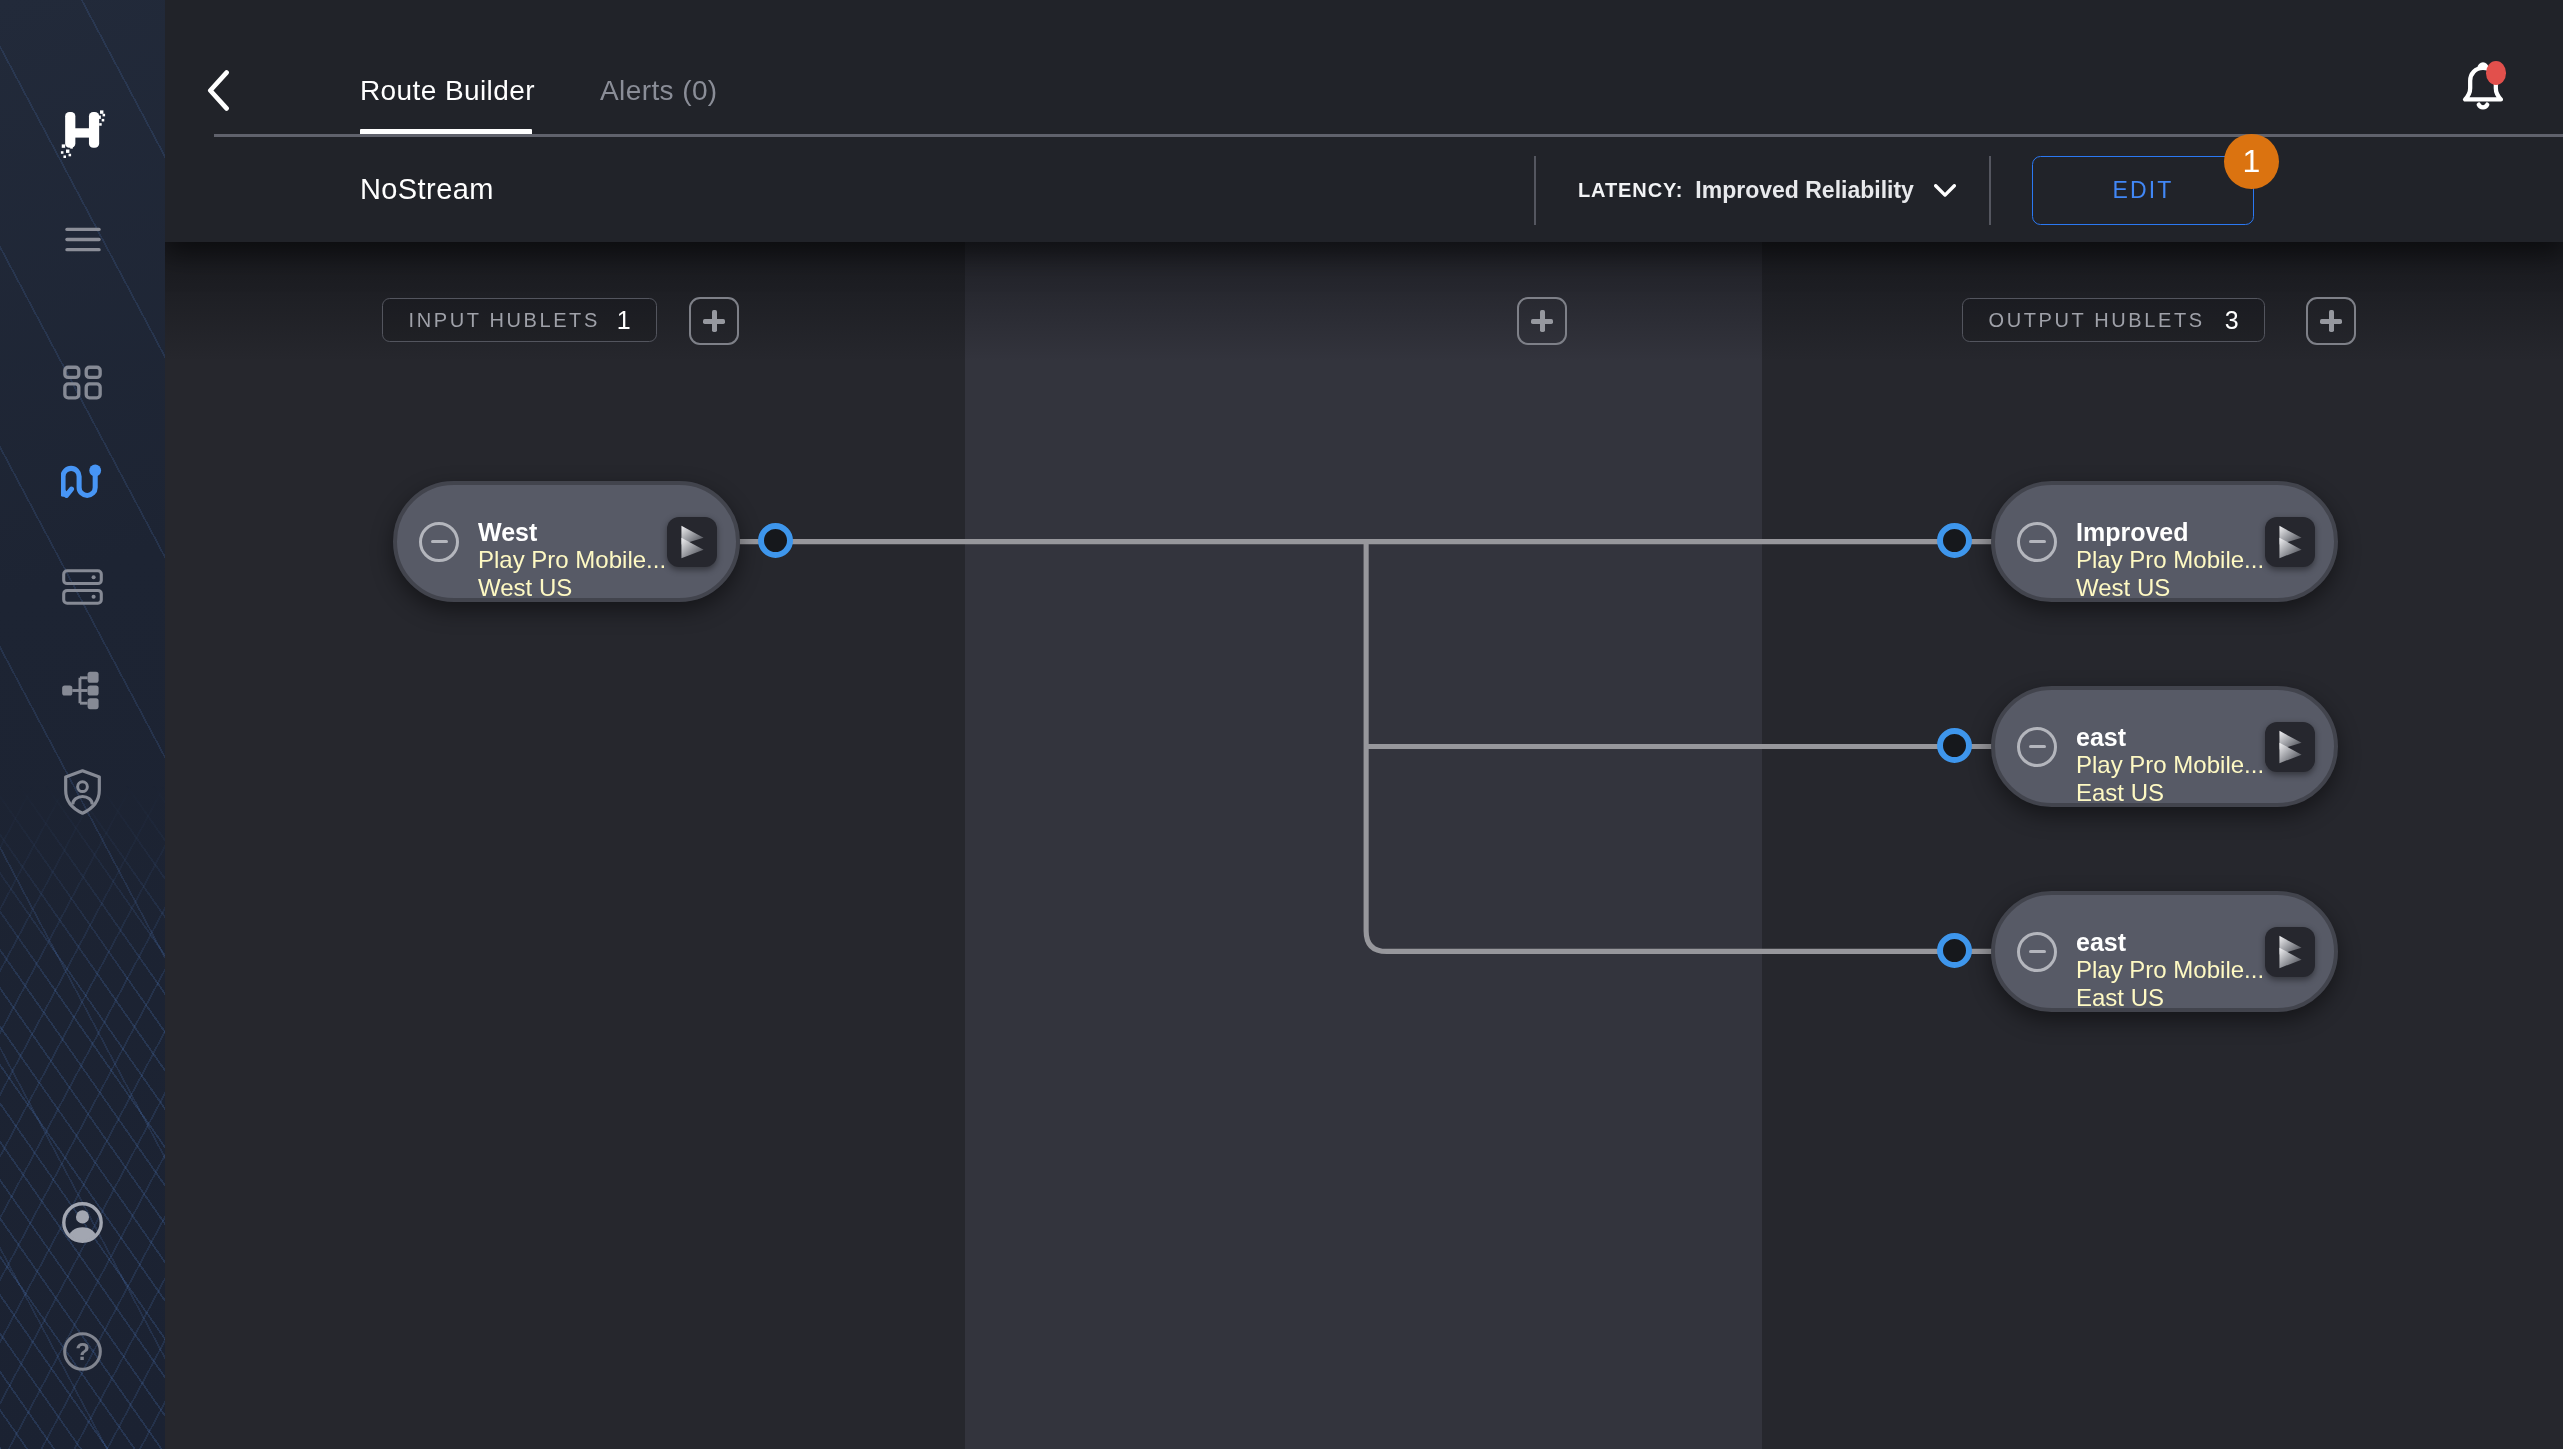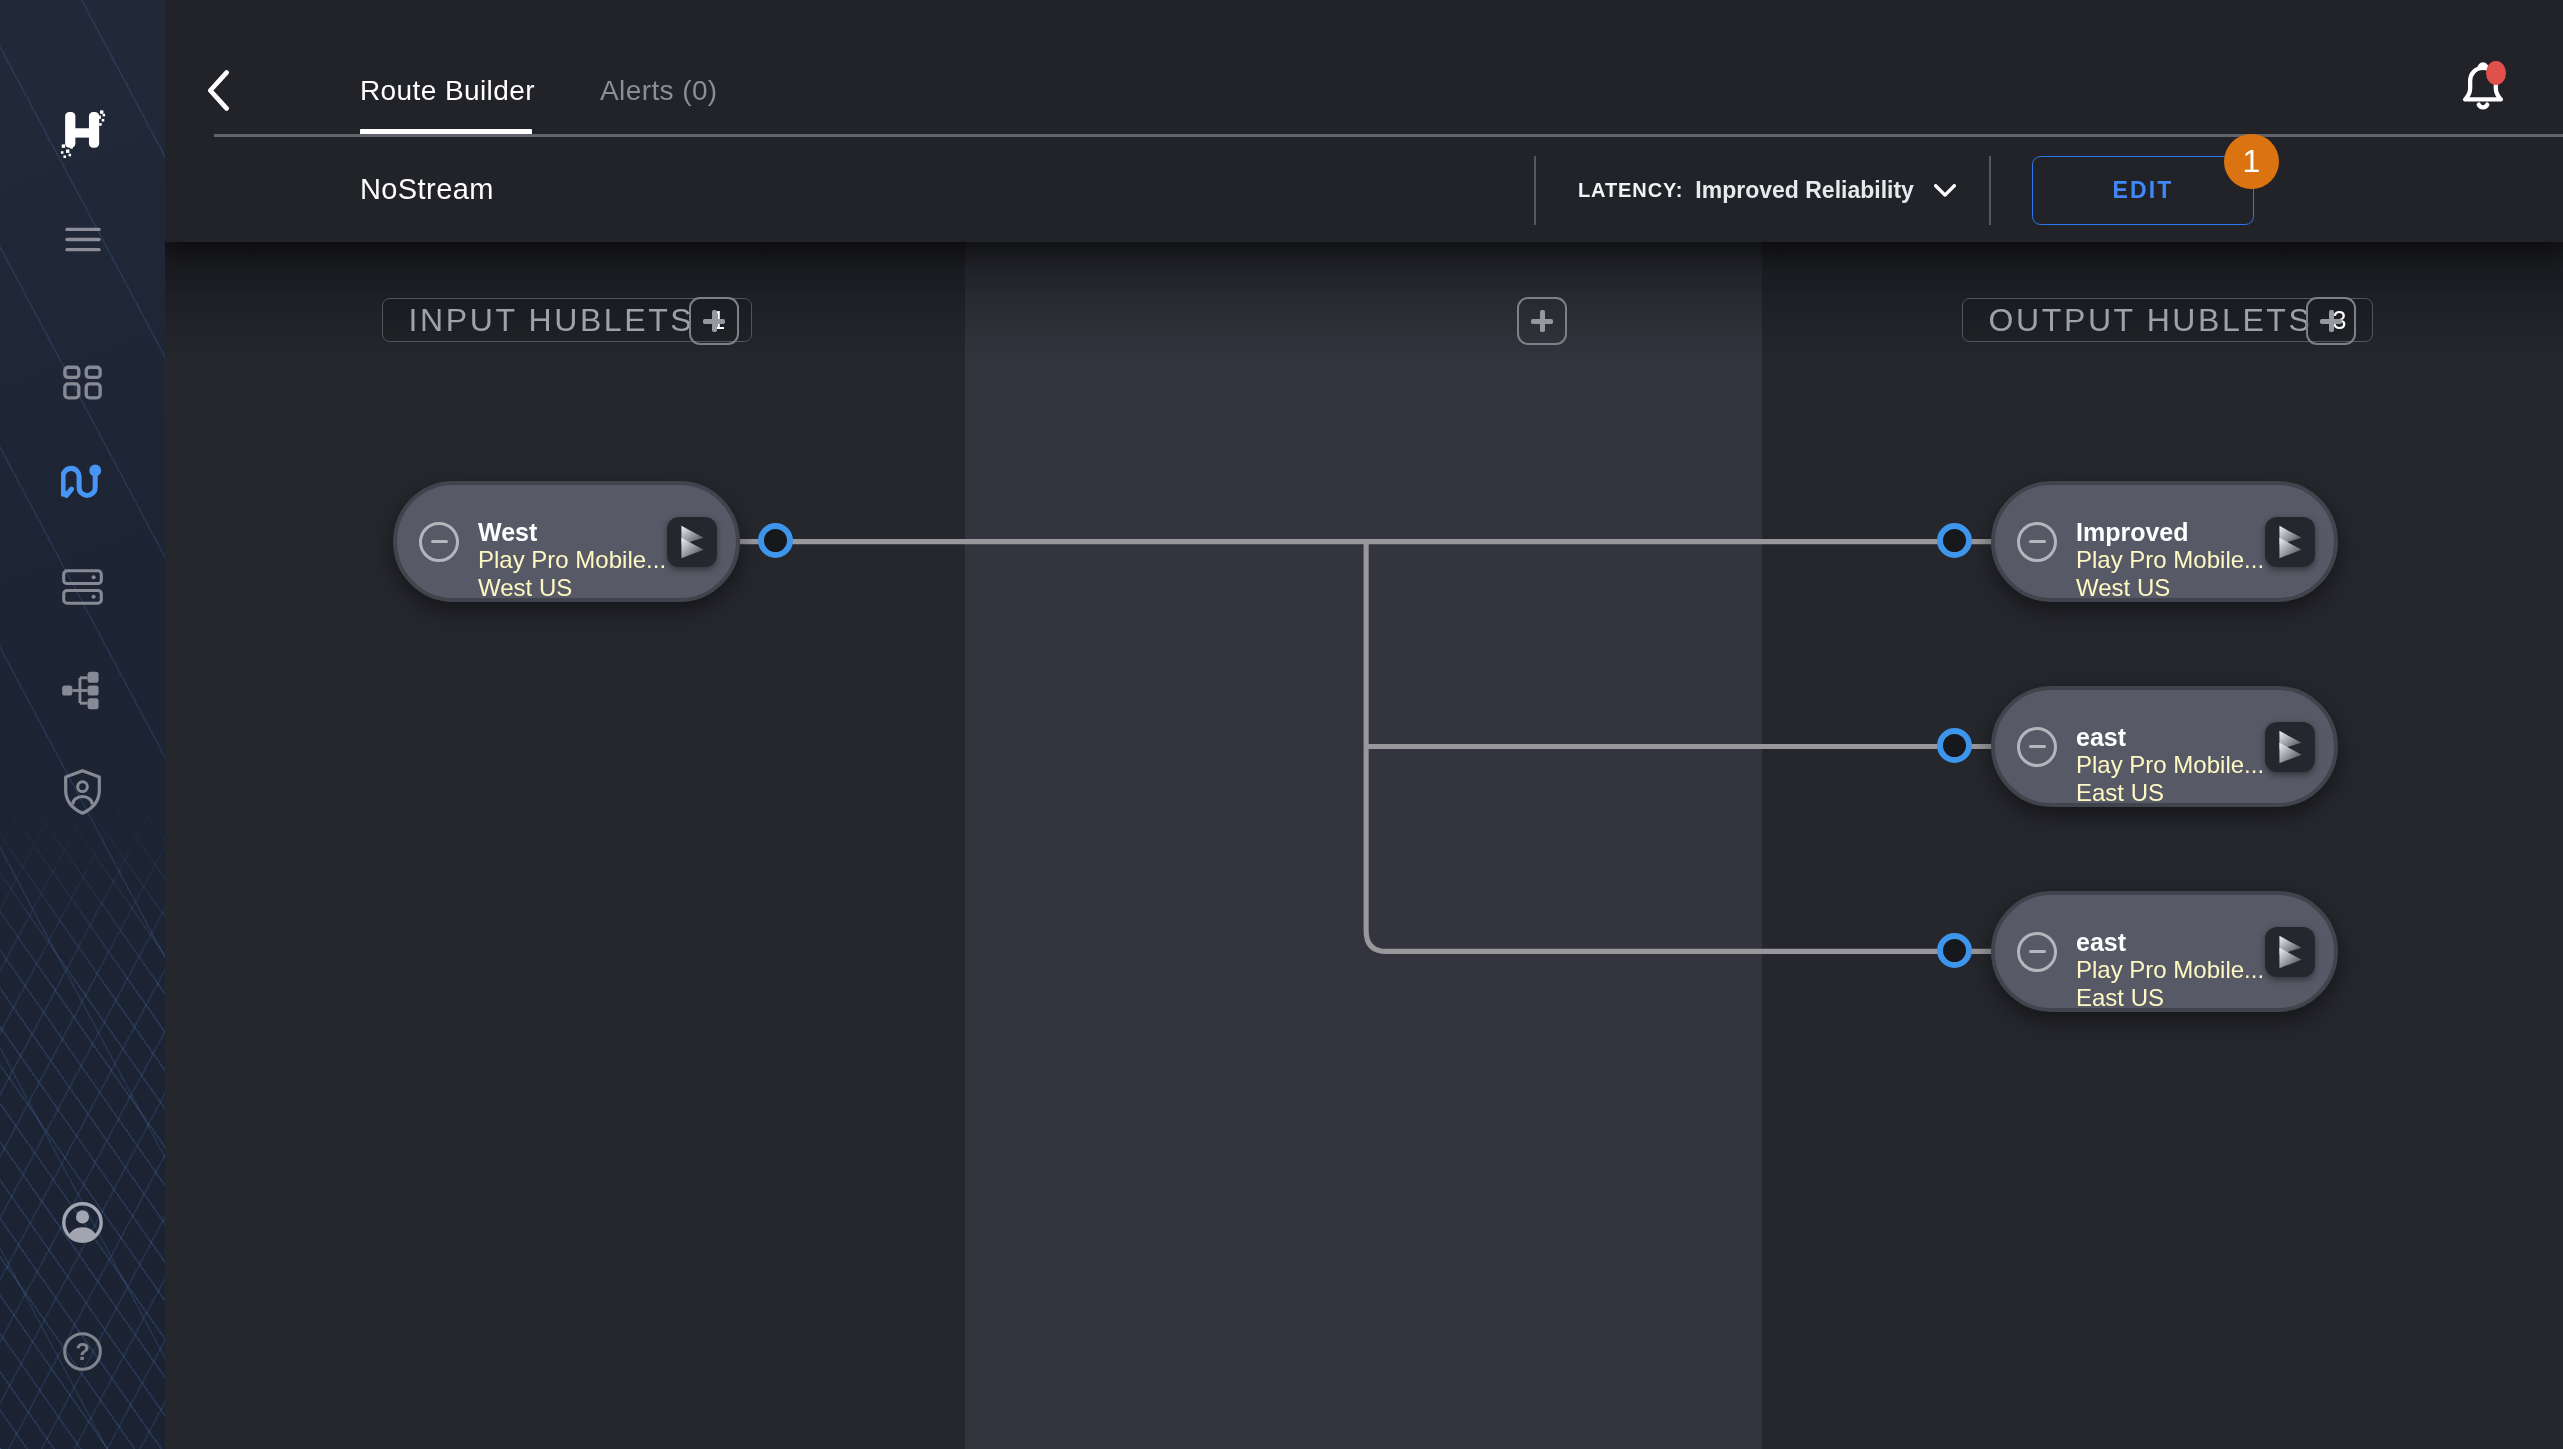--- a/index.html
+++ b/index.html
@@ -28,37 +28,37 @@
   .tab.active{color:#FFFFFF;}
   .tab.inactive{color:#8A8D97;}
   .tab-underline{position:absolute;left:195px;top:129px;width:172px;height:6px;background:#FFFFFF;border-radius:0.9px;}
   .tab-divider{position:absolute;left:49px;right:0;top:134px;height:2.6px;background:#60626C;}
   .route-title{position:absolute;left:195px;top:173px;font-size:29px;font-weight:500;letter-spacing:0.4px;color:#FFFFFF;}
   .vsep{position:absolute;top:156px;width:1.7px;height:69px;background:#54565F;}
   .latency{position:absolute;left:1413px;top:156px;height:69px;display:flex;align-items:center;gap:12px;cursor:pointer;}
   .latency .lab{font-size:20px;font-weight:600;letter-spacing:0.9px;color:#F2F3F5;}
   .latency .val{font-size:23px;font-weight:700;color:#E8E9EC;}
   .btn{position:absolute;top:156px;height:69px;border-radius:8.5px;display:flex;align-items:center;justify-content:center;
-       font-size:23px;font-weight:700;letter-spacing:2.1px;cursor:pointer;box-sizing:border-box;}
+       font-size:23px;font-weight:400;letter-spacing:2.1px;cursor:pointer;box-sizing:border-box;}
   .btn-edit{left:1867px;width:222px;border:1.7px solid #2B78F2;color:#4187F6;background:transparent;}
   .btn-start{left:2130px;width:220px;background:#2472F2;color:#FFFFFF;}
   .edit-badge{position:absolute;left:2059px;top:134px;width:55px;height:55px;border-radius:50%;background:#DB7310;
               display:flex;align-items:center;justify-content:center;font-size:32px;font-weight:500;color:#FFFFFF;z-index:5;}
   .bell{position:absolute;left:2293px;top:61px;width:50px;height:53px;cursor:pointer;}
   .bell .dot{position:absolute;right:1.7px;top:0px;width:20.5px;height:24px;border-radius:50%;background:#E2504C;}
 
   
   .content{position:absolute;left:165px;top:242px;width:2398px;height:1208px;background:#26272D;overflow:hidden;}
   .mid-col{position:absolute;left:800px;top:0;width:797px;height:1208px;background:#33343D;}
   .top-shade{position:absolute;left:0;top:0;width:2398px;height:120px;
              background:linear-gradient(rgba(10,11,14,.5),rgba(10,11,14,0));pointer-events:none;}
 
   .hublet-hdr{position:absolute;top:56px;height:44px;display:inline-flex;align-items:center;gap:17px;
               padding:0 25.6px;border:1.7px solid #53555E;border-radius:7.7px;background:rgba(0,0,0,.10);box-sizing:border-box;}
-  .hublet-hdr .lbl{font-size:32px;letter-spacing:2.6px;color:#9FA1A9;}
+  .hublet-hdr .lbl{font-size:20px;letter-spacing:2.6px;color:#9FA1A9;}
   .hublet-hdr .cnt{font-size:25px;font-weight:500;color:#FFFFFF;}
   .add-btn{position:absolute;top:55px;width:50px;height:48px;border:2.6px solid #7E8088;border-radius:11px;
            display:flex;align-items:center;justify-content:center;color:#96989F;cursor:pointer;box-sizing:border-box;}
   .add-btn .plus{position:relative;width:22px;height:22px;}
   .add-btn .plus:before,.add-btn .plus:after{content:"";position:absolute;background:#96989F;border-radius:1.7px;}
   .add-btn .plus:before{left:9.4px;top:0;width:4.3px;height:22px;}
   .add-btn .plus:after{left:0;top:9.4px;width:22px;height:4.3px;}
 
   svg.wires{position:absolute;left:0;top:0;z-index:1;}
   .port{position:absolute;width:23px;height:23px;border:6.8px solid #3E96EC;border-radius:50%;background:#16181C;z-index:3;}

